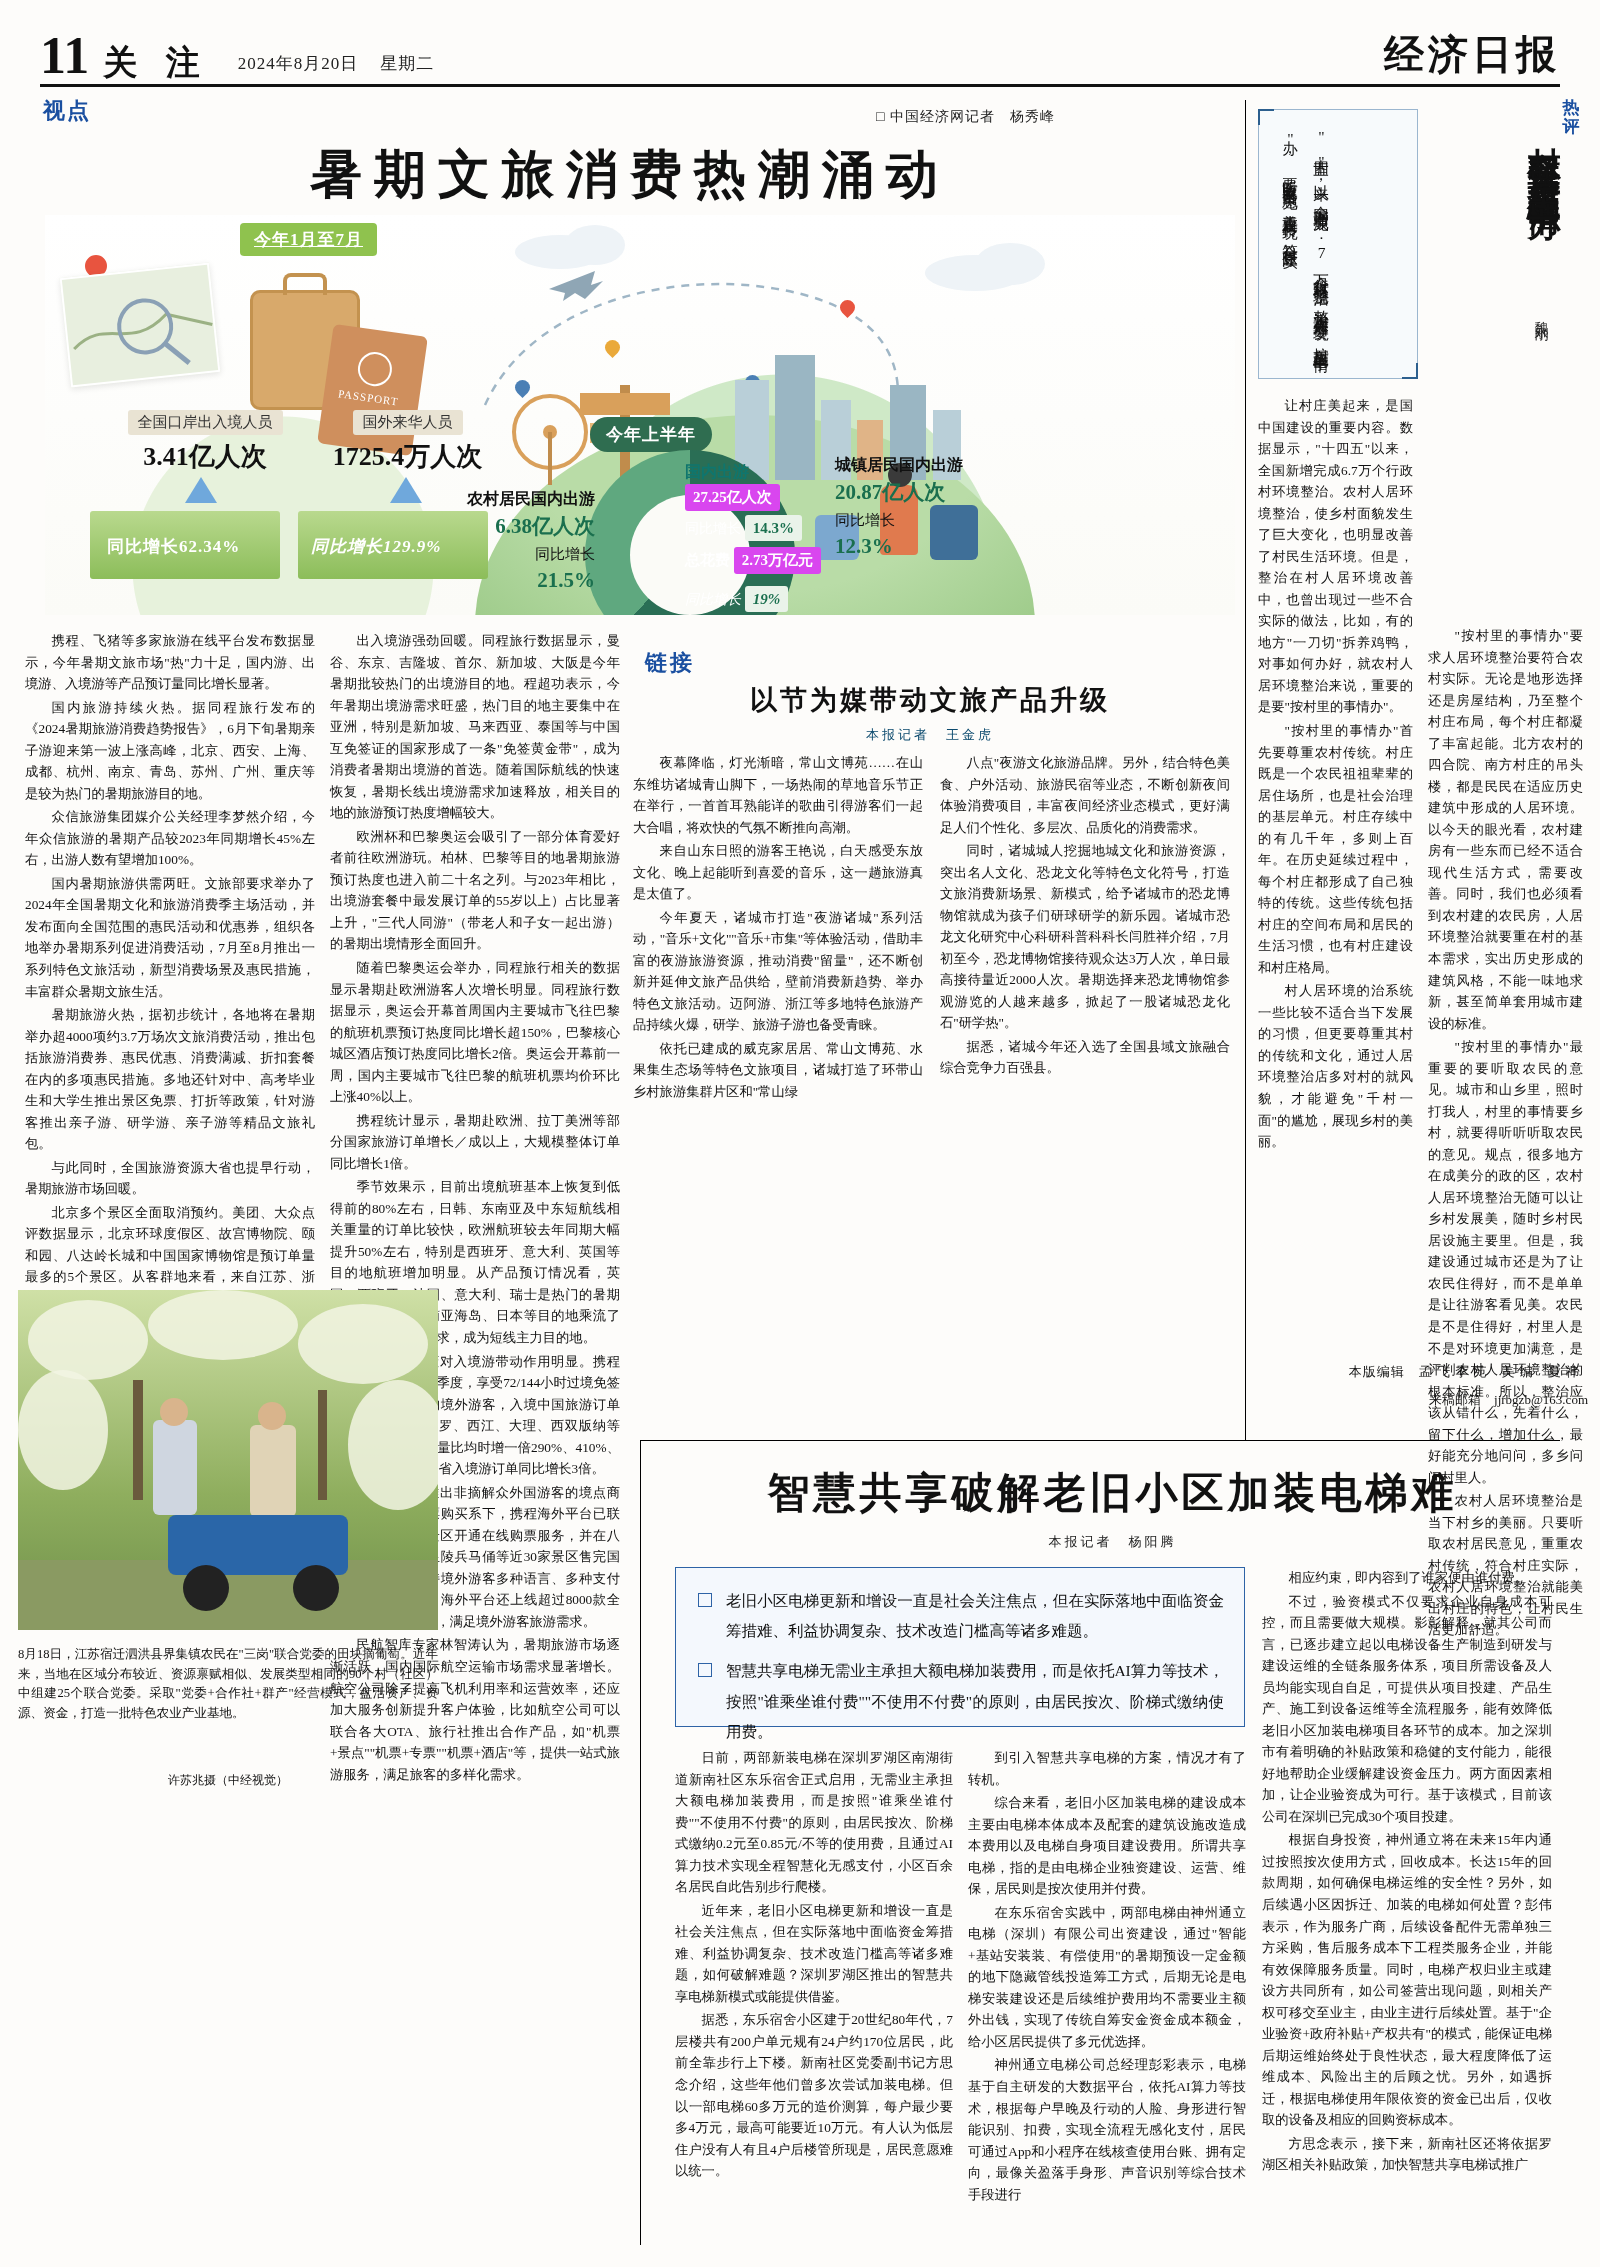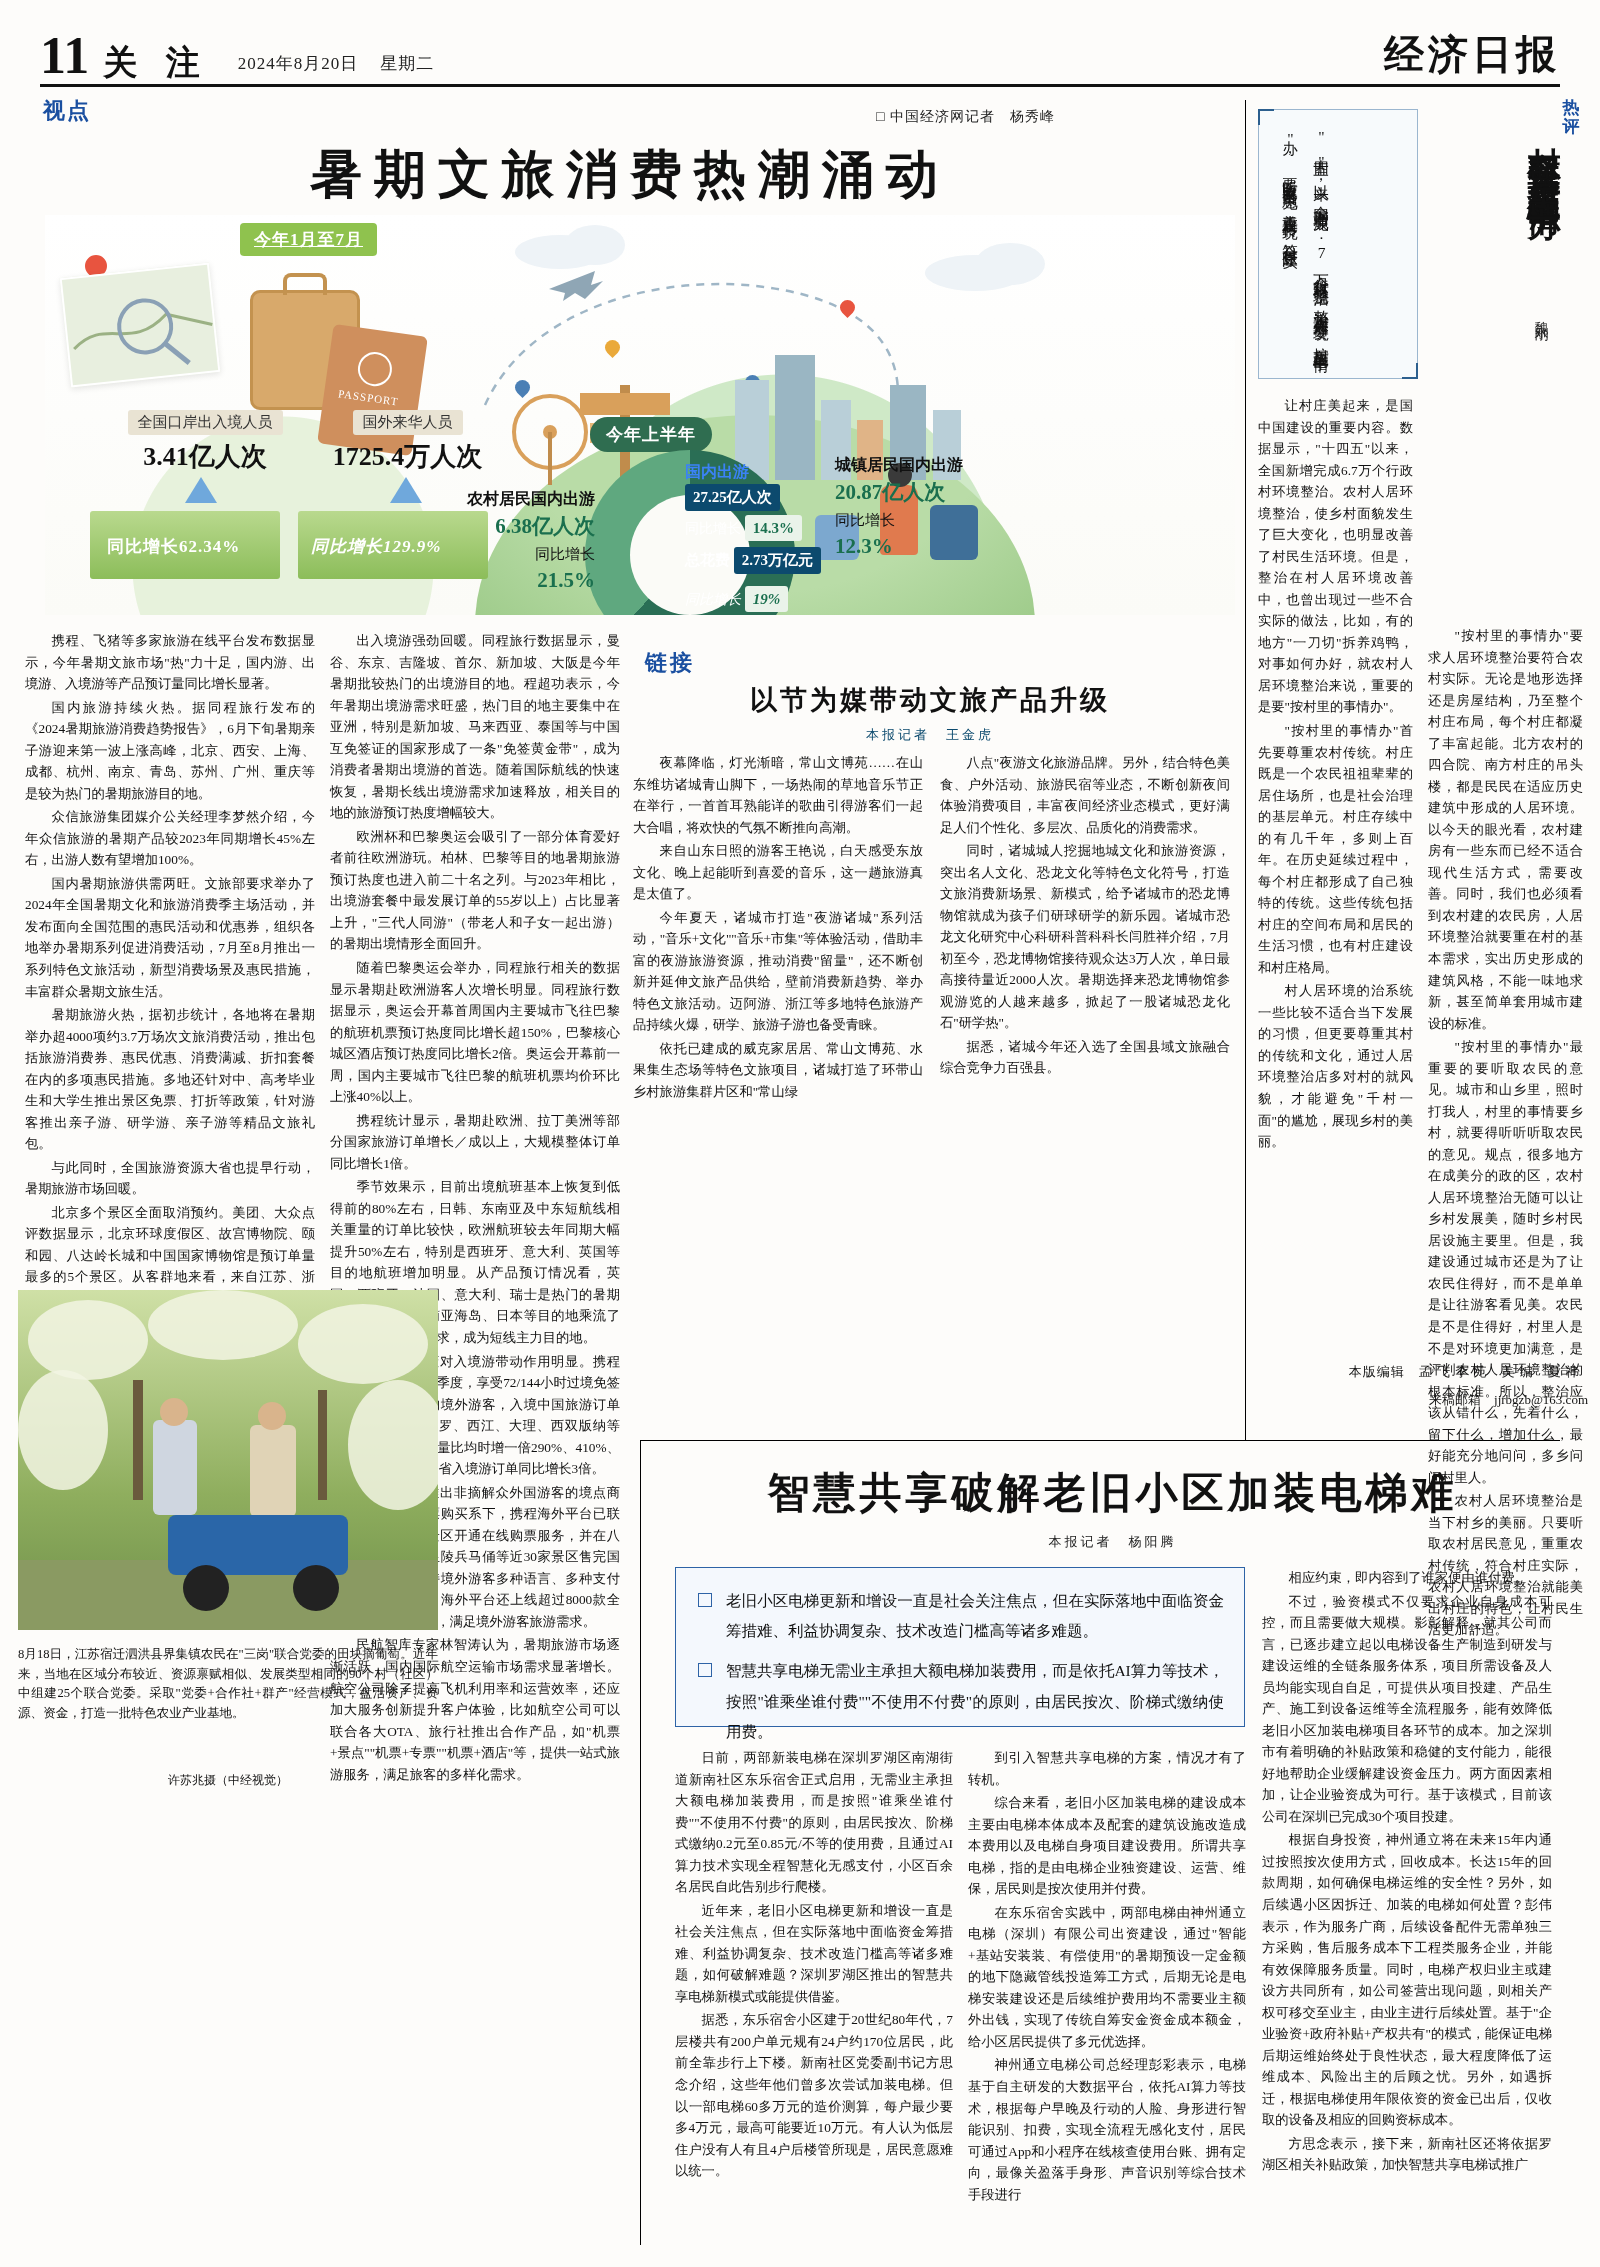--- a/index.html
+++ b/index.html
@@ -103,21 +103,21 @@
   .donut-wrap { position:absolute; right:170px; top:190px; width:210px; height:210px; }
   .donut {
     width:210px;height:210px;border-radius:50%;
     background:conic-gradient(#2a6e55 0 62%, #5fa87f 62% 100%);
     display:flex;align-items:center;justify-content:center;
   }
   .donut::after{content:"";width:120px;height:120px;border-radius:50%;background:#fbfbf7;}
   .callout { position:absolute; font-size:15px; line-height:1.5; }
   .callout .t { font-weight:bold; color:#111; font-size:16px; }
   .callout .n { color:#1a6f4e; font-weight:bold; font-size:21px; }
-  .callout .chip { display:inline-block; background:#0c4a6e; color:#fff; padding:2px 8px; border-radius:3px; font-size:15px; font-weight:bold;}
+  .callout .chip { display:inline-block; background:#d946ef; color:#fff; padding:2px 8px; border-radius:3px; font-size:15px; font-weight:bold;}
   .callout .chip2 { display:inline-block; background:#eaf3ea; color:#1a6f4e; padding:2px 8px; border-radius:3px; font-size:15px; font-weight:bold;}
 
   
   .col {
     position:absolute;
     font-size:13.3px; line-height:1.62; text-align:justify; color:#111;
     font-family:"Liberation Serif", serif;
   }
   .col p { margin:0 0 2px 0; text-indent:2em; }
 
@@ -290,21 +290,21 @@
       <div class="bar" style="left:45px; top:296px; width:190px; height:68px;"></div>
       <div class="bar-text" style="left:62px; top:320px;">同比增长62.34%</div>
       <div class="bar" style="left:253px; top:296px; width:190px; height:68px;"></div>
       <div class="bar-text" style="left:266px; top:320px;font-style:italic;">同比增长129.9%</div>
 
       <div class="donut-wrap" style="left:540px; top:235px;">
         <div class="donut"></div>
       </div>
 
       <div class="callout" style="left:640px; top:245px; width:190px; text-align:left;">
-        <div class="t" style="color:#3b82f6;">国内出游</div>
+        <div class="t" style="color:#0f766e;">国内出游</div>
         <div><span class="chip">27.25亿人次</span></div>
         <div style="margin-top:4px;"><span style="color:#fff;font-size:14px;">同比增长</span>
           <span class="chip2">14.3%</span></div>
         <div style="margin-top:6px;"><span style="color:#fff;font-size:15px;font-weight:bold;">总花费</span>
           <span class="chip">2.73万亿元</span></div>
         <div style="margin-top:12px;font-style:italic;"><span style="color:#fff;font-size:14px;">同比增长</span>
           <span class="chip2">19%</span></div>
       </div>
 
       <div class="callout" style="left:415px; top:272px; width:135px; text-align:right;">

